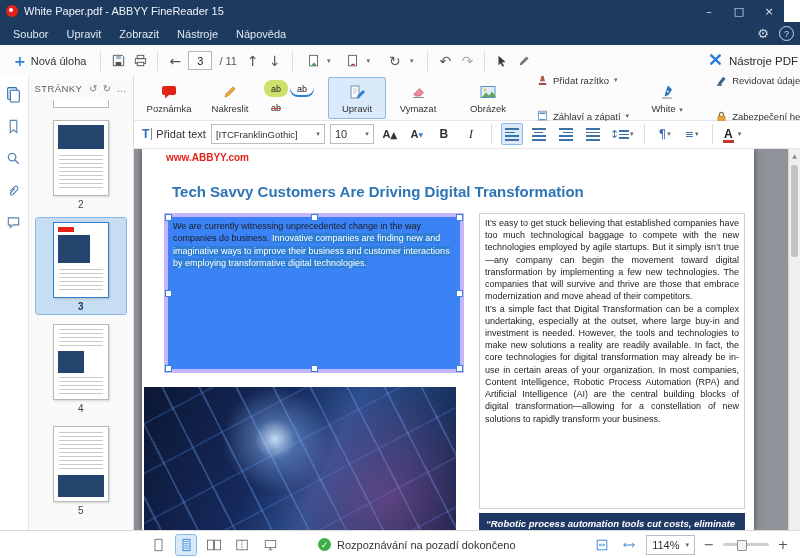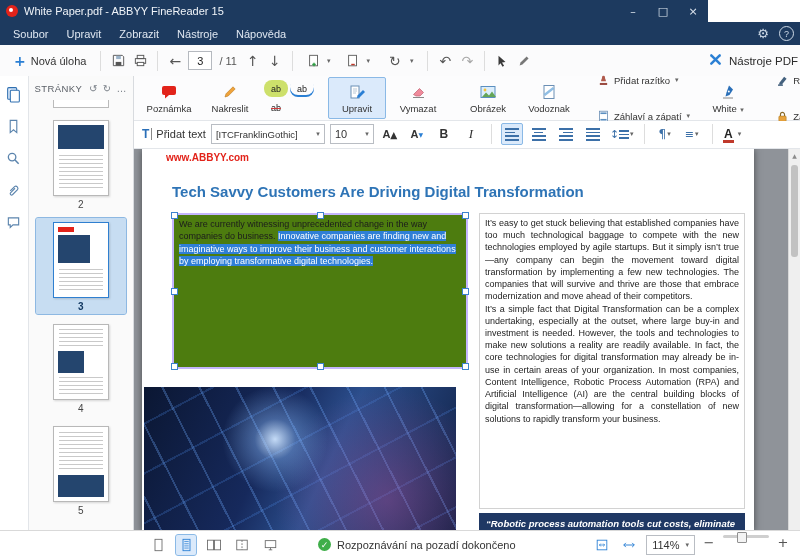--- a/index.html
+++ b/index.html
@@ -1,21 +1,21 @@
 <!DOCTYPE html>
 <html><head>
 <meta charset="utf-8">
 <style>
   html,body{margin:0;padding:0}
   body{width:800px;height:558px;overflow:hidden;background:#fff;font-family:"Liberation Sans",sans-serif;font-size:11px;color:#333}
   .glyph{font-family:"DejaVu Sans",sans-serif}
   .win{position:absolute;left:0;top:0;width:800px;height:558px;overflow:hidden}
 
   
-  .titlebar{position:absolute;left:0;top:0;width:708px;height:22px;background:#1d3a5f;display:flex;align-items:center;color:#fff}
+  .titlebar{position:absolute;left:0;top:0;width:784px;height:22px;background:#1d3a5f;display:flex;align-items:center;color:#fff}
   .logo{width:12px;height:12px;border-radius:50%;background:#e2231a;margin:0 6px;position:relative;flex:0 0 auto}
   .logo:after{content:"";position:absolute;left:3px;top:3px;width:4px;height:4px;border-radius:50%;background:#fff}
   .wtitle{font-size:11px;color:#f0f4f9}
   .win-btns{margin-left:auto;display:flex;height:22px}
   .win-btn{width:30px;height:22px;display:flex;align-items:center;justify-content:center;font-size:11px;color:#dce4ee;cursor:default}
 
   
   .menubar{position:absolute;left:0;top:22px;width:800px;height:23px;background:#1d3a5f;display:flex;align-items:center;color:#dfe7f1;font-size:11px;padding-left:4px}
   .menu-item{padding:0 9px;height:23px;display:flex;align-items:center;cursor:default}
   .menu-right{margin-left:auto;display:flex;align-items:center;gap:10px;padding-right:10px;color:#cdd9e6}
@@ -102,21 +102,21 @@
   .fmt-btn{display:flex;align-items:center;justify-content:center;height:20px;min-width:20px;border:1px solid transparent;border-radius:2px}
   .fmt-btn.active{background:#dbeafb;border-color:#8ab9e6}
   .acolor{position:relative;font-weight:bold;font-size:12px;color:#222;line-height:11px}
   .acolor:after{content:"";position:absolute;left:-1px;right:-1px;bottom:-3px;height:3px;background:#c0392b}
 
   
   .doc-area{position:relative;height:383px;background:#8f9399;overflow:hidden}
   .page{position:absolute;left:8px;top:0;width:612px;height:383px;background:#fff;box-shadow:0 0 7px rgba(0,0,0,.5)}
   .site{position:absolute;left:24px;top:3px;color:#e2231a;font-weight:bold;font-size:10px}
   .dheading{position:absolute;left:30px;top:34px;width:560px;margin:0;font-size:15px;font-weight:bold;color:#2e74b6}
-  .textbox{position:absolute;left:30px;top:64px;width:292px;height:152px;border:2px solid #c4b5fd;background:#4d7c0f}
+  .textbox{position:absolute;left:22px;top:64px;width:292px;height:152px;border:4px solid #c4b5fd;background:#3b82f6}
   .textbox p{margin:0;padding:3px 5px;font-size:9px;line-height:1.38;color:#1c1c1c}
   .seltext{background:#2f7fd6;color:#fff}
   .h{position:absolute;width:5px;height:5px;background:#fff;border:1px solid #3b82cf}
   .hnw{left:-3px;top:-3px}.hn{left:50%;top:-3px;margin-left:-3px}.hne{right:-3px;top:-3px}
   .hw{left:-3px;top:50%;margin-top:-3px}.he{right:-3px;top:50%;margin-top:-3px}
   .hsw{left:-3px;bottom:-3px}.hs{left:50%;bottom:-3px;margin-left:-3px}.hse{right:-3px;bottom:-3px}
   .cityimg{position:absolute;left:2px;top:238px;width:312px;height:145px;
     background:
       radial-gradient(circle at 42% 36%, rgba(205,228,255,.95) 0, rgba(140,190,255,.4) 10%, transparent 26%),
       radial-gradient(circle at 78% 78%, rgba(185,85,165,.4) 0, transparent 42%),
@@ -130,21 +130,21 @@
   .vscroll{position:absolute;right:0;top:0;width:11px;height:383px;background:#efefef;border-left:1px solid #d8d8d8;display:flex;flex-direction:column;align-items:center}
   .vscroll .sarrow{font-size:6px;color:#8a8a8a;margin-top:3px}
   .sthumb{width:7px;height:92px;background:#c2c2c2;border-radius:3px;margin-top:6px}
 
   
   .statusbar{position:absolute;left:0;top:530px;width:800px;height:28px;background:#fff;border-top:1px solid #d9d9d9;display:flex;align-items:center;padding:0 10px 0 148px;box-sizing:border-box;gap:8px}
   .sb-ico{width:20px;height:20px;display:flex;align-items:center;justify-content:center;border-radius:2px}
   .sb-ico.active{background:#dbeafb;outline:1px solid #8ab9e6}
   .recog{display:flex;align-items:center;gap:6px;margin-left:30px;color:#333;font-size:11px}
   .chk{width:13px;height:13px;border-radius:50%;background:#3fae49;color:#fff;font-size:9px;display:flex;align-items:center;justify-content:center}
-  .zoom-cluster{margin-left:auto;display:flex;align-items:flex-start;gap:7px}
+  .zoom-cluster{margin-left:auto;display:flex;align-items:center;gap:7px}
   .zoombox{display:flex;align-items:center;gap:5px;border:1px solid #b9bdc3;height:18px;padding:0 5px;font-size:11px;color:#333}
   .zbtn{font-size:13px;color:#555;width:14px;text-align:center}
   .ztrack{position:relative;width:46px;height:3px;background:#cfcfcf;border-radius:2px}
   .zthumb{position:absolute;left:14px;top:-3px;width:8px;height:9px;background:#f3f3f3;border:1px solid #909090;border-radius:1px}
 </style>
 </head>
 <body>
 
 <div class="win">
 
@@ -376,29 +376,20 @@
         <div class="pbtn">
           <span class="picon">
             <svg width="18" height="16" viewBox="0 0 18 16">
                 <rect x="2" y="2.5" width="14" height="11" fill="#dceefc" stroke="#5b8fc0"></rect>
                 <circle cx="6" cy="6" r="1.4" fill="#f3c23a"></circle>
                 <path d="M3 13l4-4.5 3 3 3-4 4 5.5z" fill="#65a558"></path>
               </svg>
           </span>
           <span class="plabel">Obrázek</span>
         </div>
-        <div class="pbtn">
-          <span class="picon">
-            <svg width="16" height="16" viewBox="0 0 16 16">
-                <rect x="3" y="1.5" width="10" height="13" fill="#fff" stroke="#6b8fb5"></rect>
-                <path d="M3.5 11l9-7" stroke="#7db3e0" stroke-width="2.4" opacity=".85"></path>
-              </svg>
-          </span>
-          <span class="plabel">Vodoznak</span>
-        </div>
         <span class="psep"></span>
         <div class="stack">
           <div class="srow">
             <span class="sicon">
               <svg width="13" height="13" viewBox="0 0 16 16">
                   <path d="M3.5 11h9v2.5h-9z" fill="#9a4a3f"></path>
                   <path d="M6.2 4a1.8 1.8 0 113.6 0c0 2.3 1.2 2.6 1.2 5H5c0-2.4 1.2-2.7 1.2-5z" fill="#b05a4c"></path>
                 </svg>
             </span>
             <span>Přidat razítko</span>

